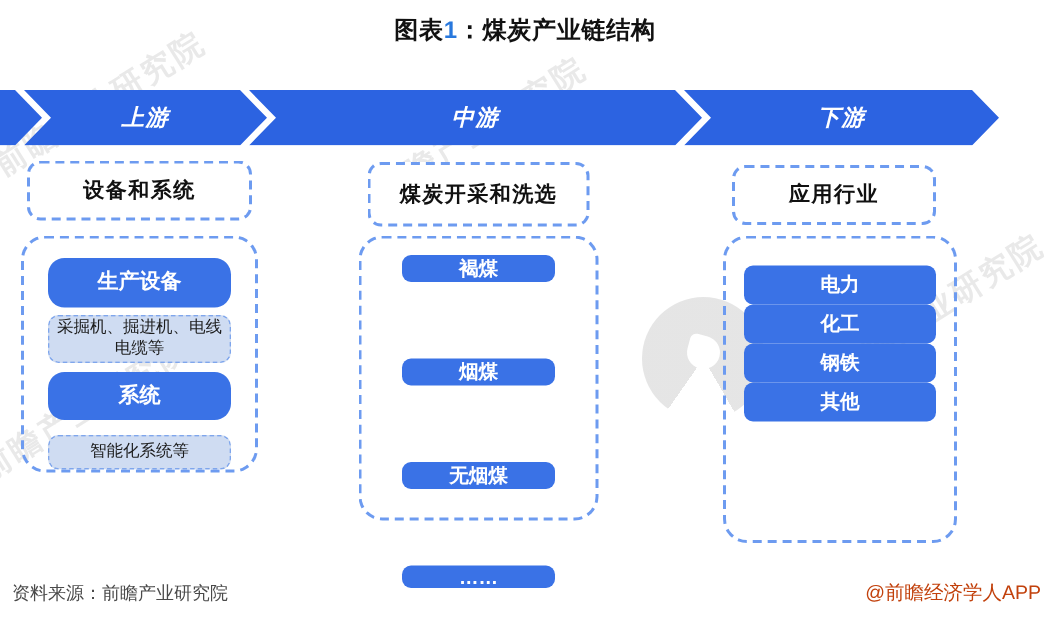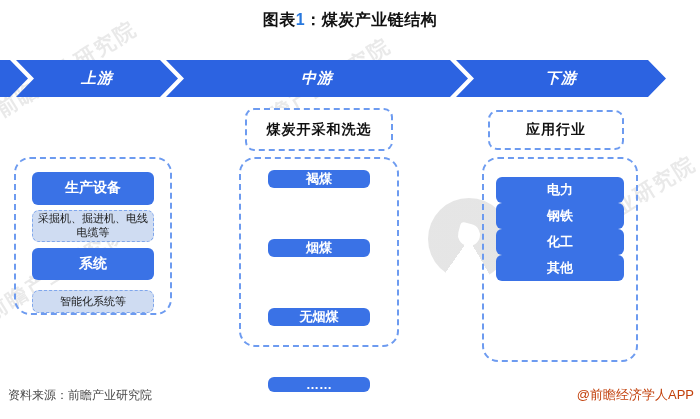--- a/index.html
+++ b/index.html
@@ -70,21 +70,21 @@
     width: 100%;
   }
   .lightbox {
     background: #cfdcf2; color: #1c1c1c; border: 1.5px dashed #7fa6ec; border-radius: 7px;
     display: flex; align-items: center; justify-content: center; text-align: center;
     width: 100%; font-size: 11px; line-height: 1.25; padding: 2px 4px;
   }
 
   
   .g-up { left: 14px; top: 157px; width: 158px; height: 158px; padding: 13px 16px 0 16px; }
-  .g-up .bluebox { height: 42px; font-size: 14px; }
+  .g-up .bluebox { height: 42px; font-size: 14px; border-radius: 11px; }
   .g-up .b1 { margin-bottom: 5px; }
   .g-up .l1 { min-height: 32px; margin-bottom: 6px; }
   .g-up .b2 { margin-bottom: 10px; }
   .g-up .l2 { min-height: 23px; font-family: Liberation Serif, serif; }
 
   
   .g-mid { left: 239px; top: 157px; width: 160px; height: 190px; padding: 11px 27px 0 27px; gap: 40px; }
   .g-mid .bluebox { height: 37px; font-size: 13px; margin-bottom: 11px; }
   .g-mid .last { height: 32px; margin-bottom: 0; }
 
@@ -121,40 +121,41 @@
         <span>上游</span>
       </div>
     <div class="seg seg-mid" style="left:166px; width:302px;">
         <span>中游</span>
       </div>
     <div class="seg seg-mid" style="left:456px; width:210px;">
         <span>下游</span>
       </div>
   </div>
 
+  <div class="colhead" style="left:18px;  top:107px; width:150px; height:40px;">设备和系统</div>
   <div class="colhead" style="left:245px; top:108px; width:148px; height:43px;">煤炭开采和洗选</div>
   <div class="colhead" style="left:488px; top:110px; width:136px; height:40px;">应用行业</div>
 
   <div class="group g-up">
     <div class="bluebox b1">生产设备</div>
     <div class="lightbox l1">采掘机、掘进机、电线电缆等</div>
     <div class="bluebox b2">系统</div>
     <div class="lightbox l2">智能化系统等</div>
   </div>
 
   <div class="group g-mid">
     <div class="bluebox">褐煤</div>
     <div class="bluebox">烟煤</div>
     <div class="bluebox">无烟煤</div>
     <div class="bluebox last">……</div>
   </div>
 
   <div class="group g-down">
     <div class="bluebox">电力</div>
+    <div class="bluebox">化工</div>
     <div class="bluebox">钢铁</div>
-    <div class="bluebox">化工</div>
     <div class="bluebox">其他</div>
   </div>
 
   <div class="src">资料来源：前瞻产业研究院</div>
   <div class="credit">@前瞻经济学人APP</div>
 
 </div>
 
 </body></html>

